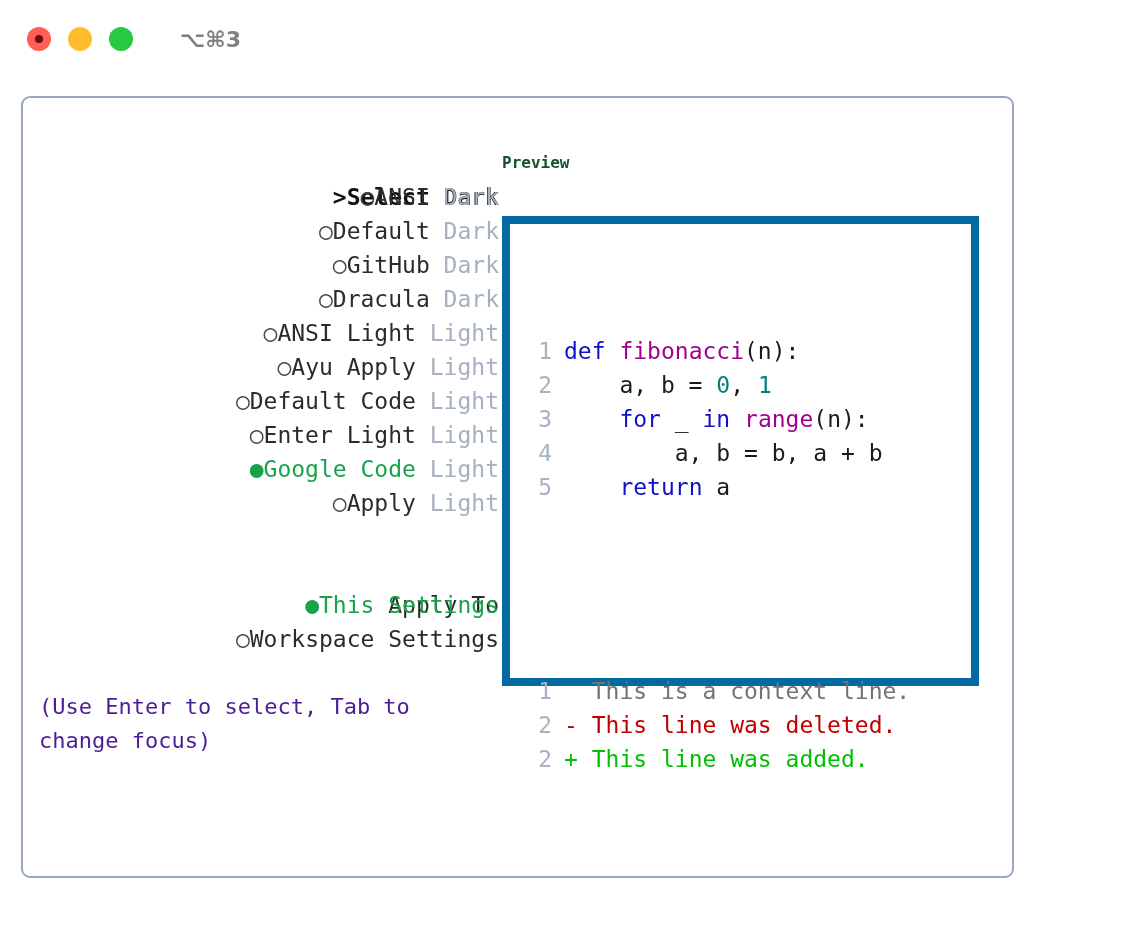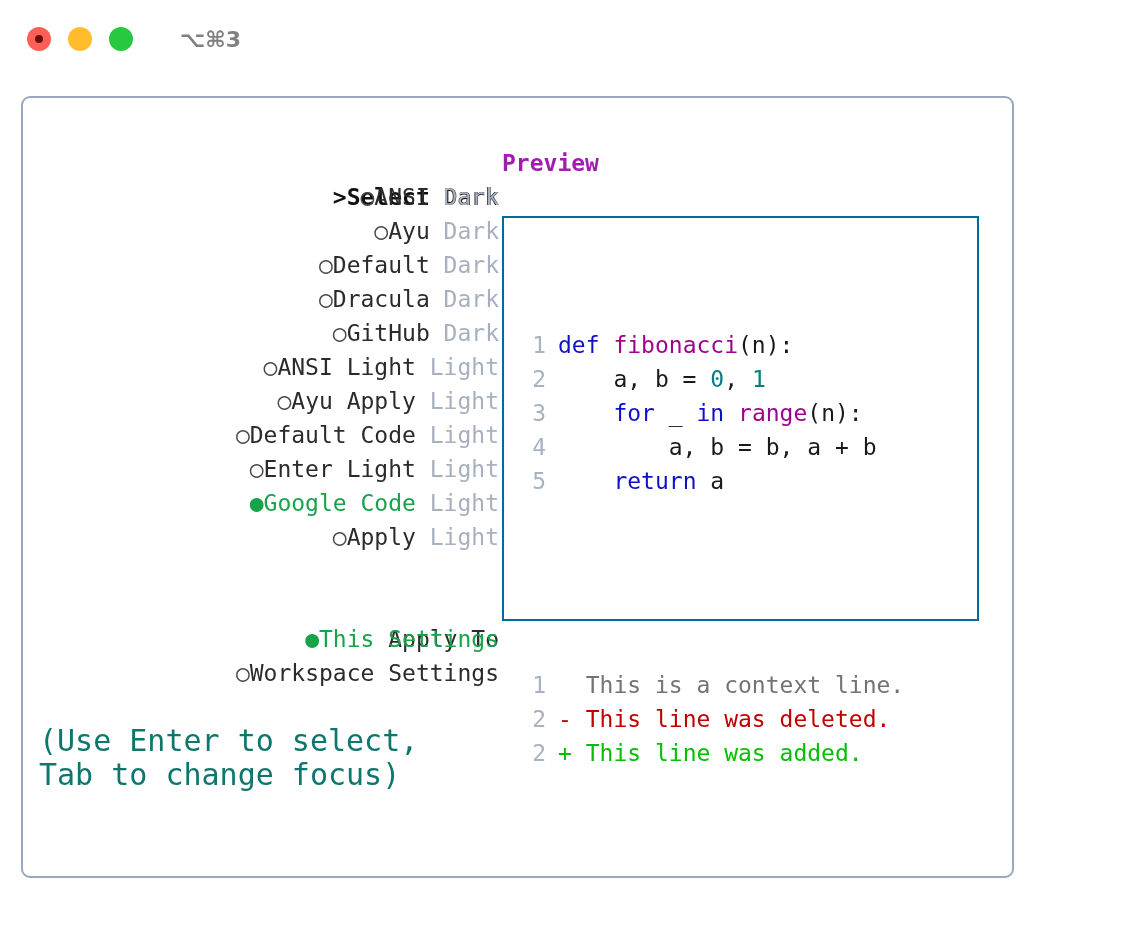--- a/index.html
+++ b/index.html
@@ -101,44 +101,44 @@
   .section-head .marker { font-weight: bold; }
   .label-plain { color: #2b2b2b; }
   .label-sel   { color: #17a34a; }
   .variant     { color: #a6b0bf; }
   .marker-sel  { color: #17a34a; }
   .marker-off  { color: #4a4a4a; }
   .spacer { height: 34px; }
 
   .hint {
     margin-top: 34px;
-    font-size: 30px;
-    line-height: 34px;
-    color: #0f766e;
+    font-size: 22px;
+    line-height: 34px;
+    color: #4c1d95;
     width: 415px;
   }
 
   
   .right-col {
     position: absolute;
     left: 479px;
     top: 48px;
     width: 500px;
   }
   .preview-title {
-    font-size: 23px;
+    font-size: 16px;
     font-weight: bold;
-    color: #a21caf;
+    color: #14532d;
     line-height: 34px;
   }
   .preview-box {
     margin-top: 36px;
     width: 477px;
-    height: 405px;
-    border: 2px solid #0369a1;
+    height: 470px;
+    border: 8px solid #0369a1;
     background: #ffffff;
     box-sizing: border-box;
     position: relative;
   }
   .code {
     position: absolute;
     left: 16px;
     top: 42px;
     font-size: 23px;
     line-height: 34px;
@@ -179,24 +179,23 @@
   <div class="columns">
 
     <div class="left-col">
 
       <div class="row section-head">
         <span class="marker">&gt;</span><span>Select Dark</span>
       </div>
 
       <div id="theme-items">
           <div class="row"><span class="marker marker-off">○</span><span class="label-plain">ANSI</span><span class="variant"> Dark</span></div>
-          <div class="row"><span class="marker marker-off">○</span><span class="label-plain">Ayu</span><span class="variant"> Dark</span></div>
           <div class="row"><span class="marker marker-off">○</span><span class="label-plain">Default</span><span class="variant"> Dark</span></div>
+          <div class="row"><span class="marker marker-off">○</span><span class="label-plain">GitHub</span><span class="variant"> Dark</span></div>
           <div class="row"><span class="marker marker-off">○</span><span class="label-plain">Dracula</span><span class="variant"> Dark</span></div>
-          <div class="row"><span class="marker marker-off">○</span><span class="label-plain">GitHub</span><span class="variant"> Dark</span></div>
           <div class="row"><span class="marker marker-off">○</span><span class="label-plain">ANSI Light</span><span class="variant"> Light</span></div>
           <div class="row"><span class="marker marker-off">○</span><span class="label-plain">Ayu Apply</span><span class="variant"> Light</span></div>
           <div class="row"><span class="marker marker-off">○</span><span class="label-plain">Default Code</span><span class="variant"> Light</span></div>
           <div class="row"><span class="marker marker-off">○</span><span class="label-plain">Enter Light</span><span class="variant"> Light</span></div>
           <div class="row"><span class="marker marker-sel">●</span><span class="label-sel">Google Code</span><span class="variant"> Light</span></div>
           <div class="row"><span class="marker marker-off">○</span><span class="label-plain">Apply</span><span class="variant"> Light</span></div>
         </div>
 
       <div class="spacer"></div>
 

